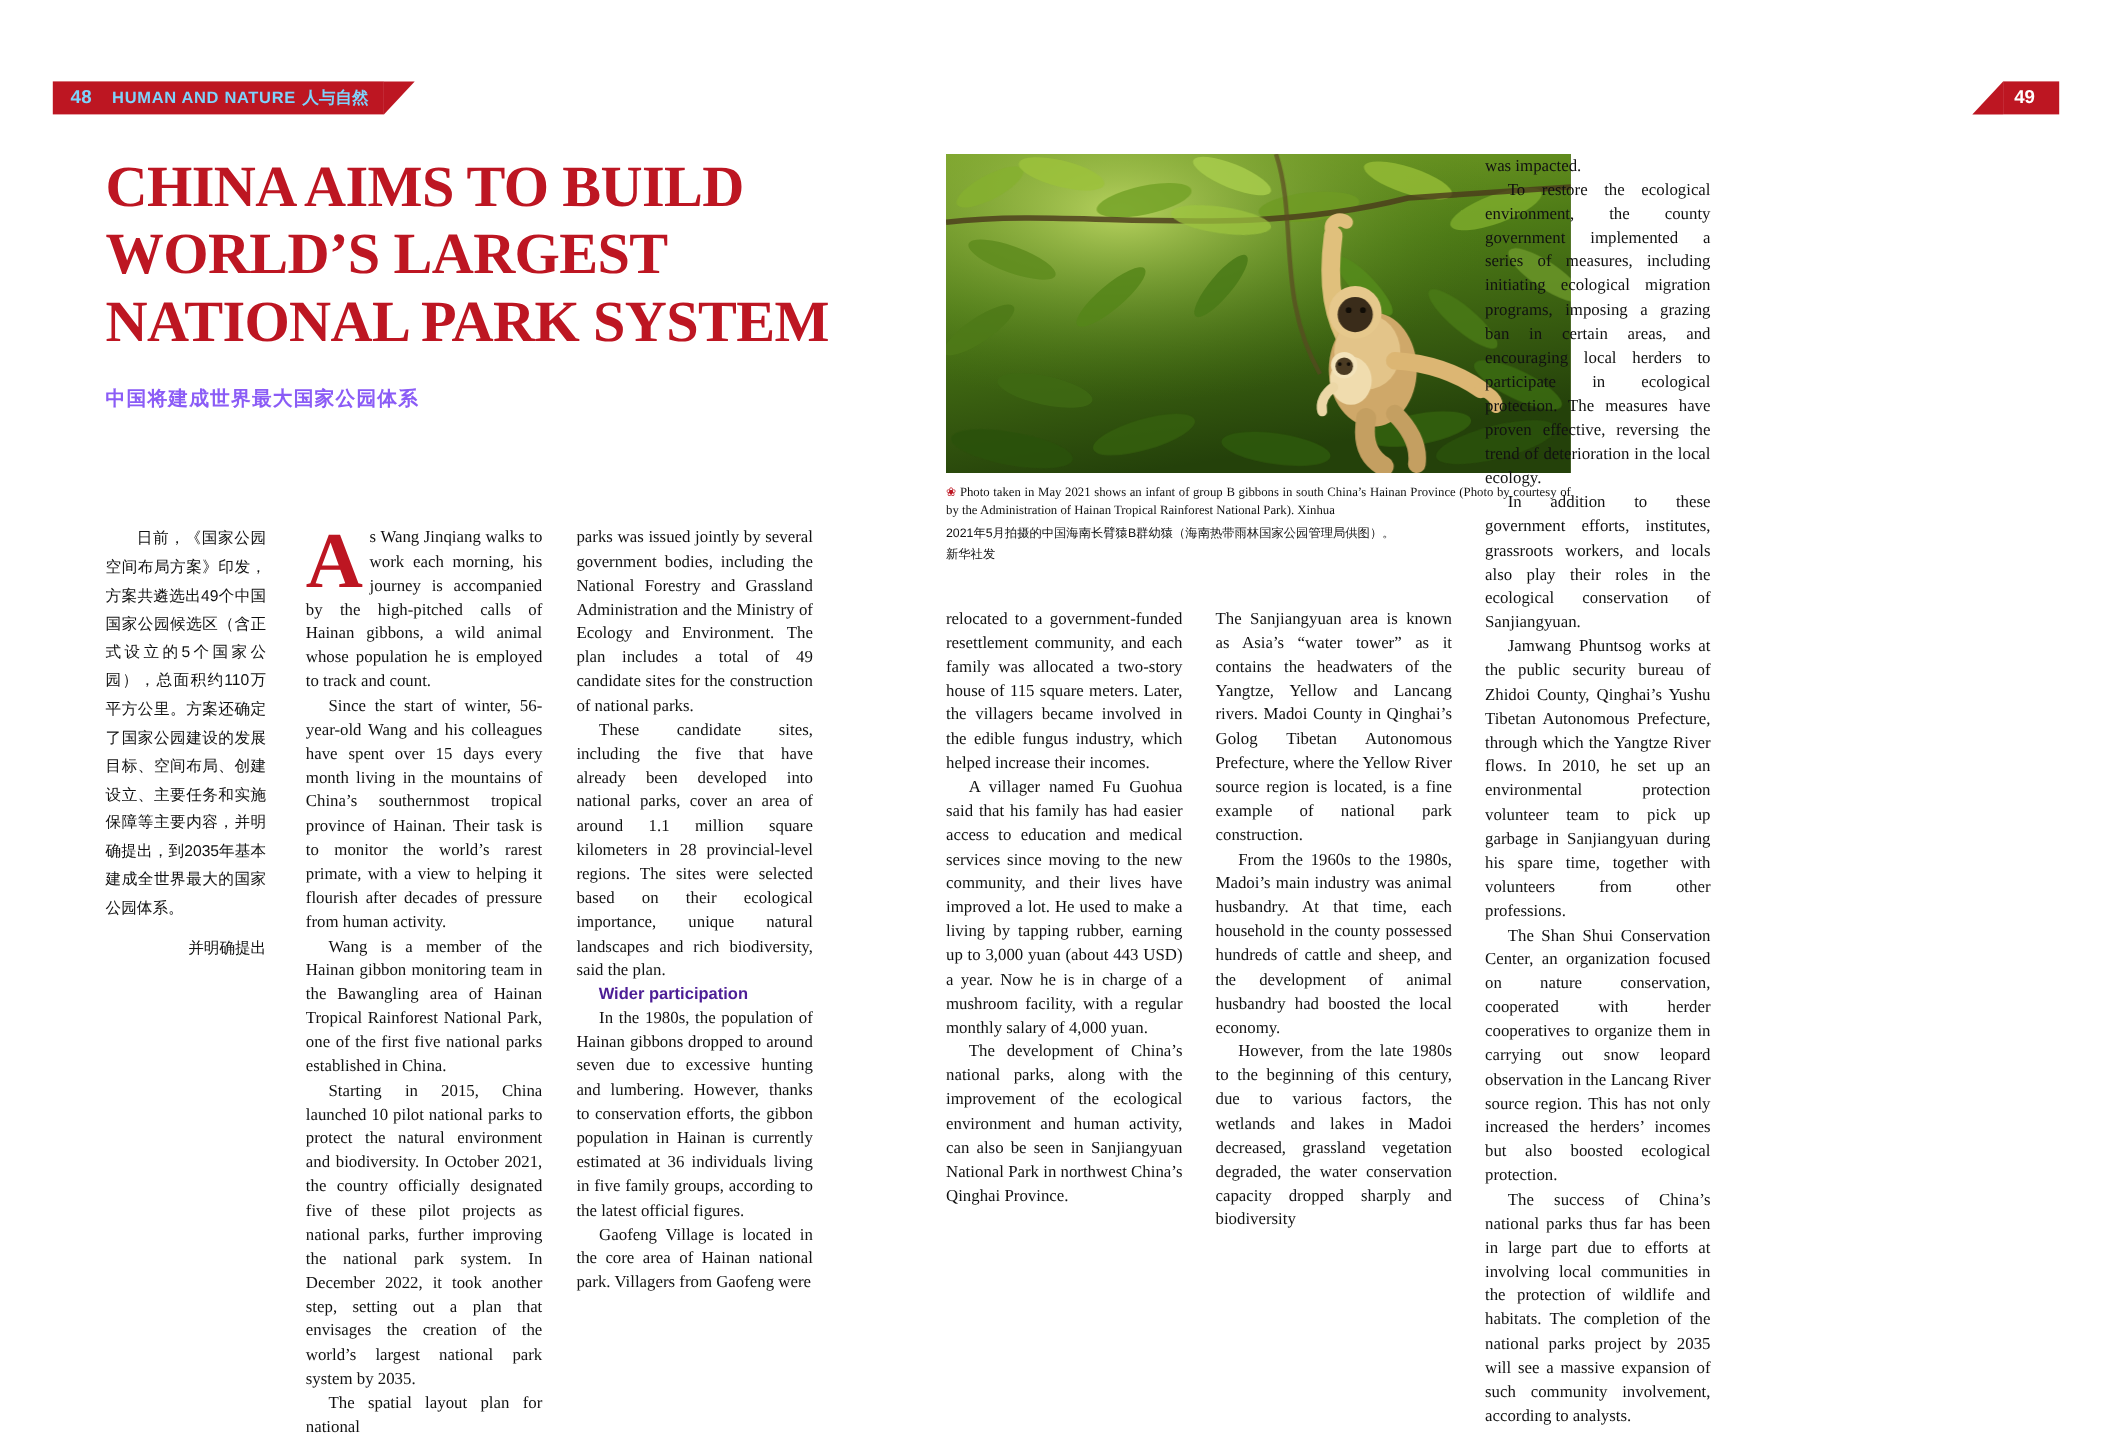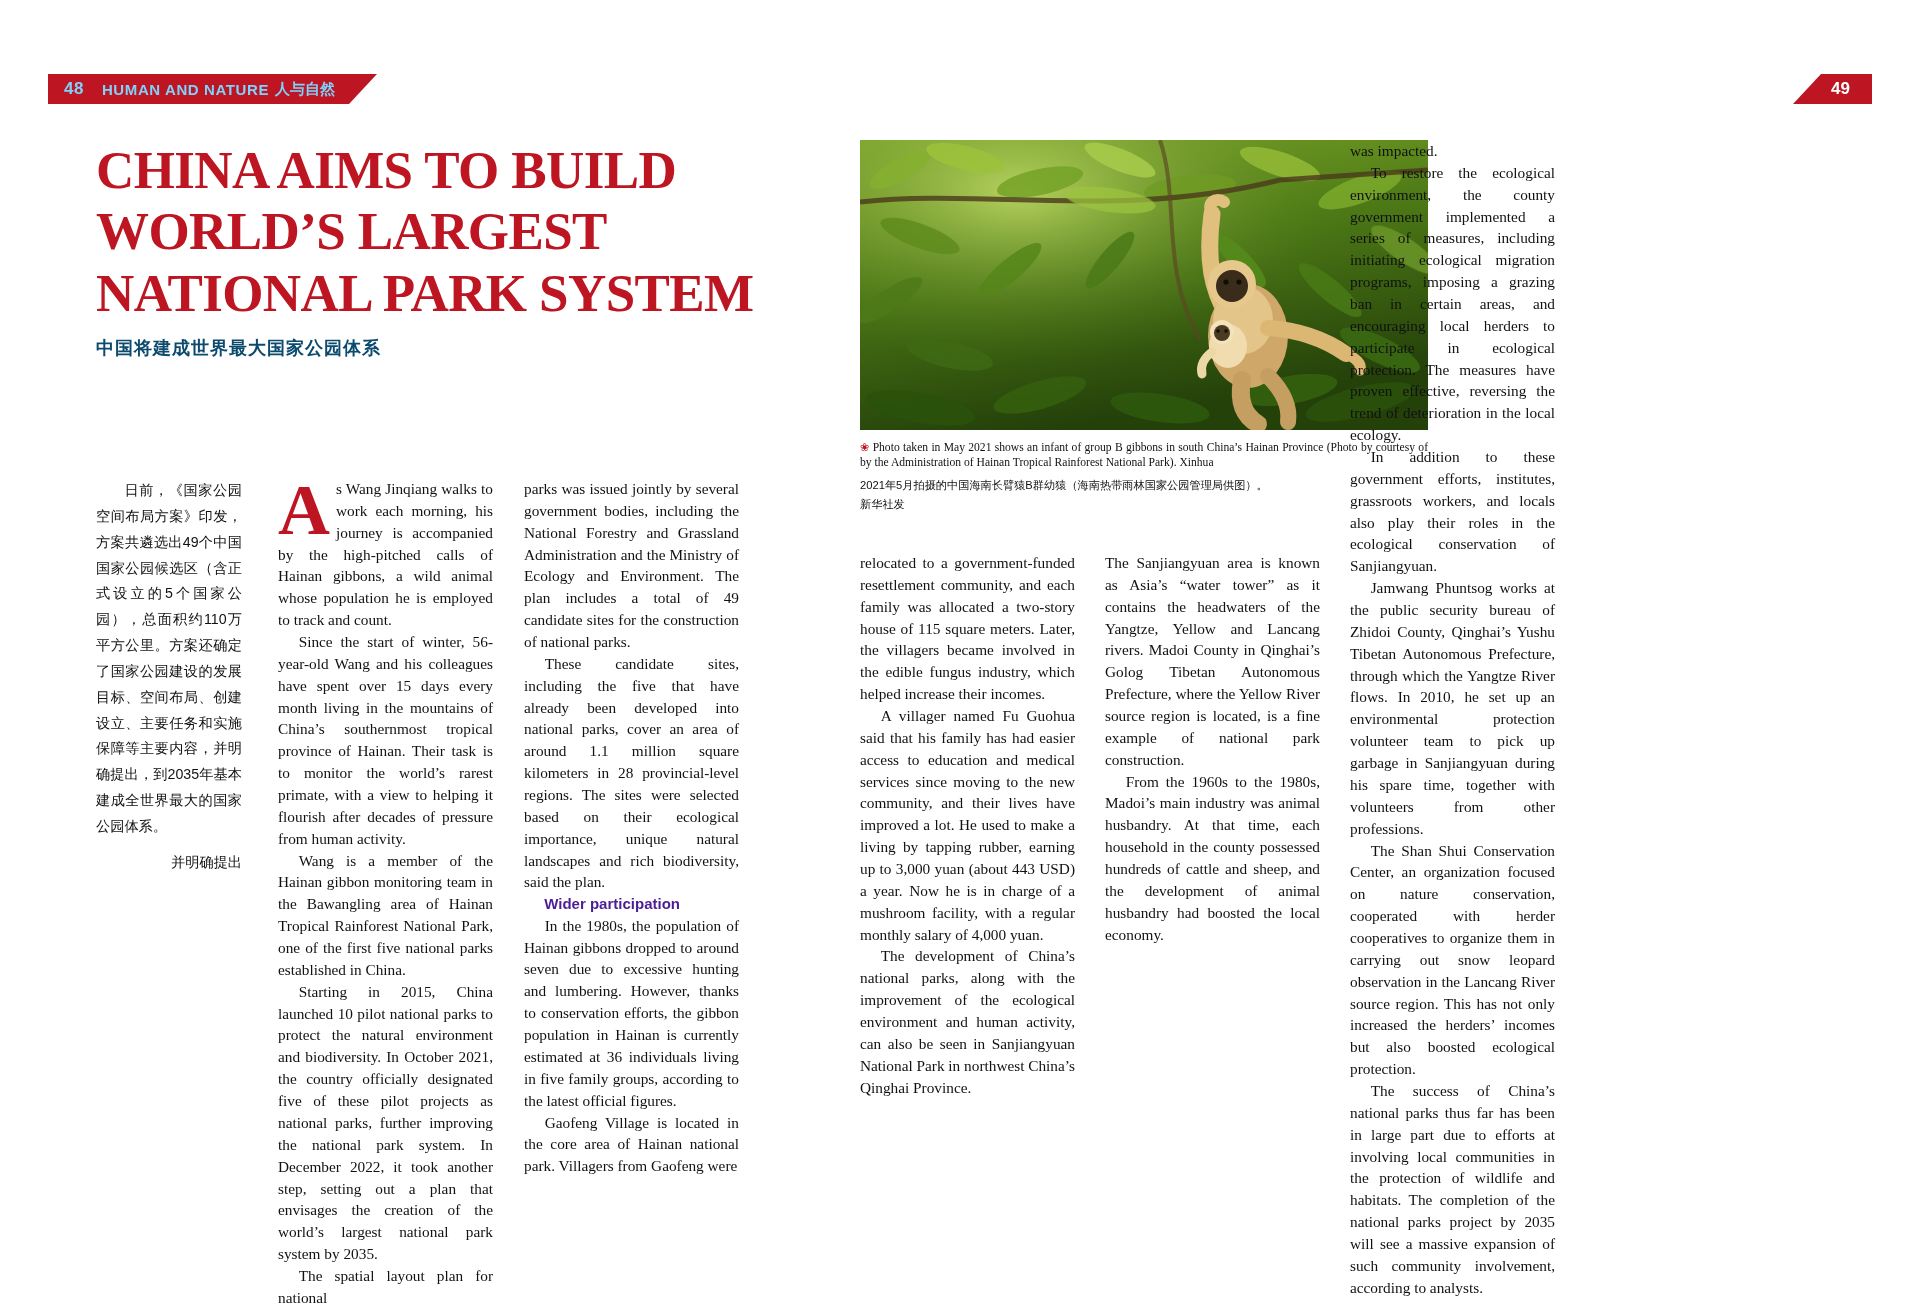--- a/index.html
+++ b/index.html
@@ -90,26 +90,26 @@
   .title-en {
     color: #bd1622;
     font-family: "Liberation Serif", serif;
     font-weight: bold;
     font-size: 53px;
     line-height: 1.16;
     letter-spacing: -0.6px;
     margin: 0;
   }
   .title-cn {
-    margin-top: 12px;
+    margin-top: 26px;
     font-family: "Liberation Sans", sans-serif;
     font-size: 18px;
     font-weight: bold;
     letter-spacing: 1px;
-    color: #0c4a6e;
+    color: #8b5cf6;
   }
 
   
   .col {
     position: absolute;
     font-size: 15.3px;
     line-height: 1.43;
     text-align: justify;
   }
   .col p {
@@ -334,20 +334,21 @@
 
 <div class="col col-3">
   <p class="noindent">relocated to a government-funded resettlement community, and each family was allocated a two-story house of 115 square meters. Later, the villagers became involved in the edible fungus industry, which helped increase their incomes.</p>
   <p>A villager named Fu Guohua said that his family has had easier access to education and medical services since moving to the new community, and their lives have improved a lot. He used to make a living by tapping rubber, earning up to 3,000 yuan (about 443 USD) a year. Now he is in charge of a mushroom facility, with a regular monthly salary of 4,000 yuan.</p>
   <p>The development of China’s national parks, along with the improvement of the ecological environment and human activity, can also be seen in Sanjiangyuan National Park in northwest China’s Qinghai Province.</p>
 </div>
 
 <div class="col col-4">
   <p class="noindent">The Sanjiangyuan area is known as Asia’s “water tower” as it contains the headwaters of the Yangtze, Yellow and Lancang rivers. Madoi County in Qinghai’s Golog  Tibetan  Autonomous Prefecture, where the Yellow River source region is located, is a fine example of national park construction.</p>
   <p>From the 1960s to the 1980s, Madoi’s main industry was animal husbandry. At that time, each household in the county possessed hundreds of cattle and sheep, and the development of animal husbandry had boosted the local economy.</p>
+  <p>However, from the late 1980s to the beginning of this century, due to various factors, the wetlands and lakes in Madoi decreased, grassland vegetation degraded, the water conservation capacity dropped sharply and biodiversity</p>
 </div>
 
 <div class="col col-5">
   <p class="noindent">was impacted.</p>
   <p>To restore the ecological environment,  the  county government implemented a series of measures, including initiating ecological migration programs, imposing a grazing ban in certain areas, and encouraging local herders to participate in ecological protection. The measures have proven effective, reversing the trend of deterioration in the local ecology.</p>
   <p>In addition to these government efforts, institutes, grassroots workers, and locals also play their roles in the ecological conservation of Sanjiangyuan.</p>
   <p>Jamwang Phuntsog works at the public security bureau of Zhidoi County, Qinghai’s Yushu Tibetan Autonomous Prefecture, through which the Yangtze River flows. In 2010, he set up an environmental protection volunteer team to pick up garbage in Sanjiangyuan during his spare time, together with volunteers from other professions.</p>
   <p>The Shan Shui Conservation Center, an organization focused on nature conservation, cooperated with herder cooperatives to organize them in carrying out snow leopard observation in the Lancang River source region. This has not only increased the herders’ incomes but also boosted ecological protection.</p>
   <p>The  success  of  China’s national parks thus far has been in large part due to efforts at involving local communities in the protection of wildlife and habitats. The completion of the national parks project by 2035 will see a massive expansion of such community involvement, according to analysts.</p>
 </div>

